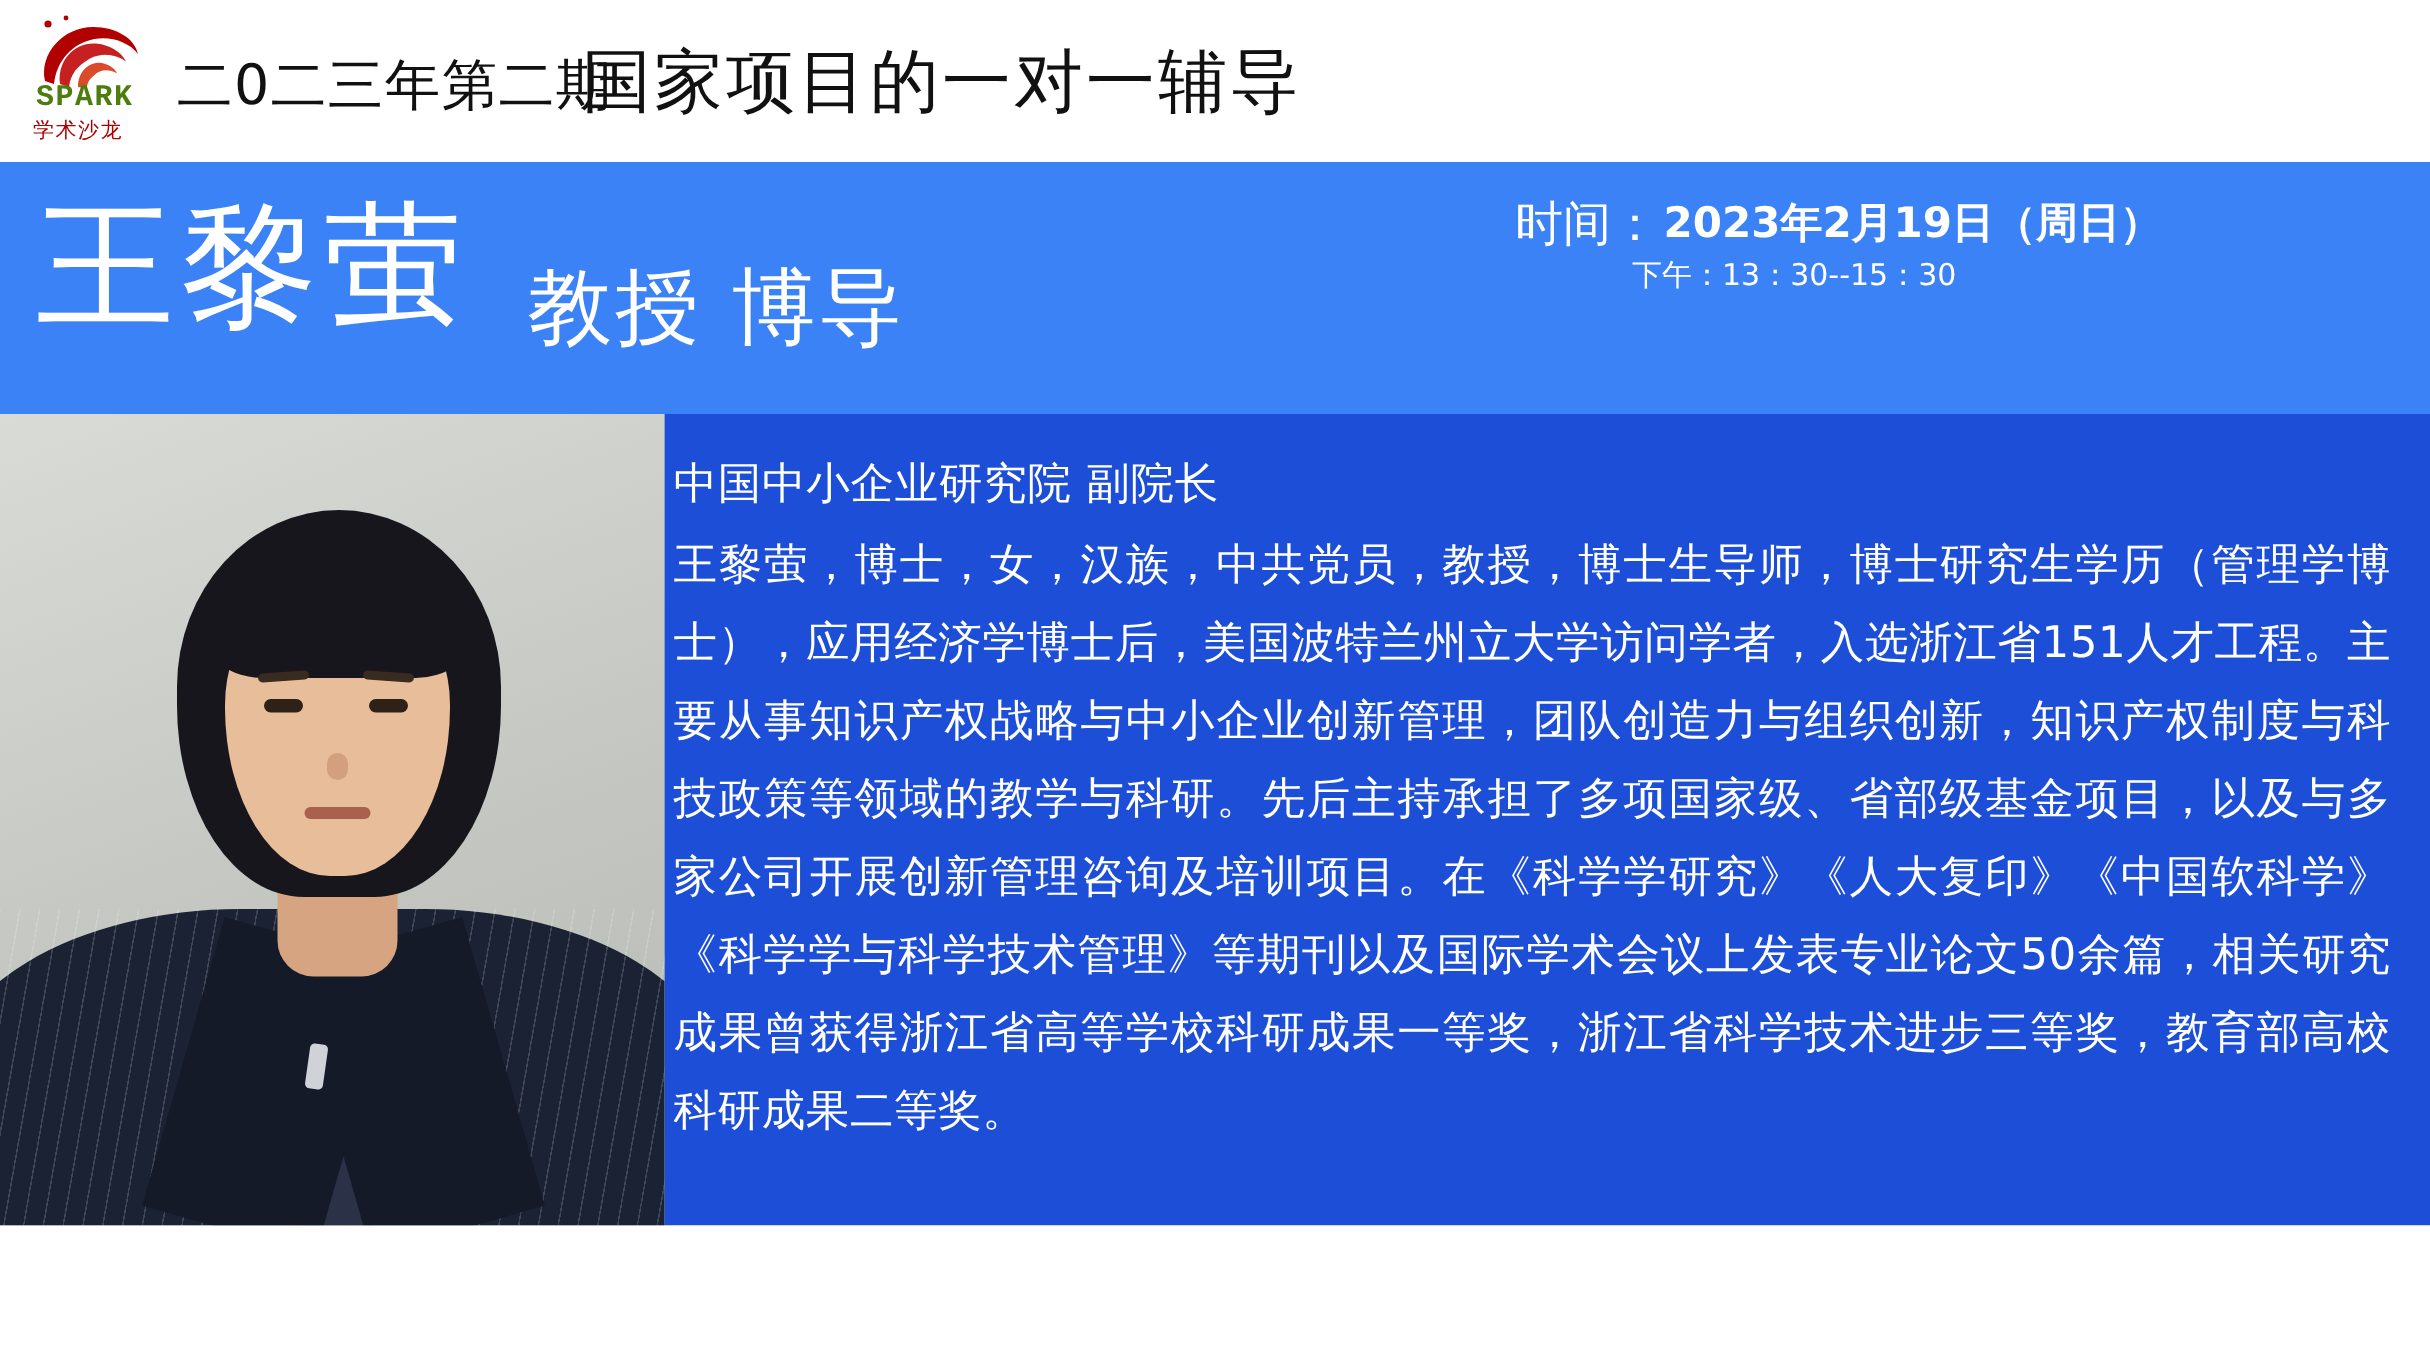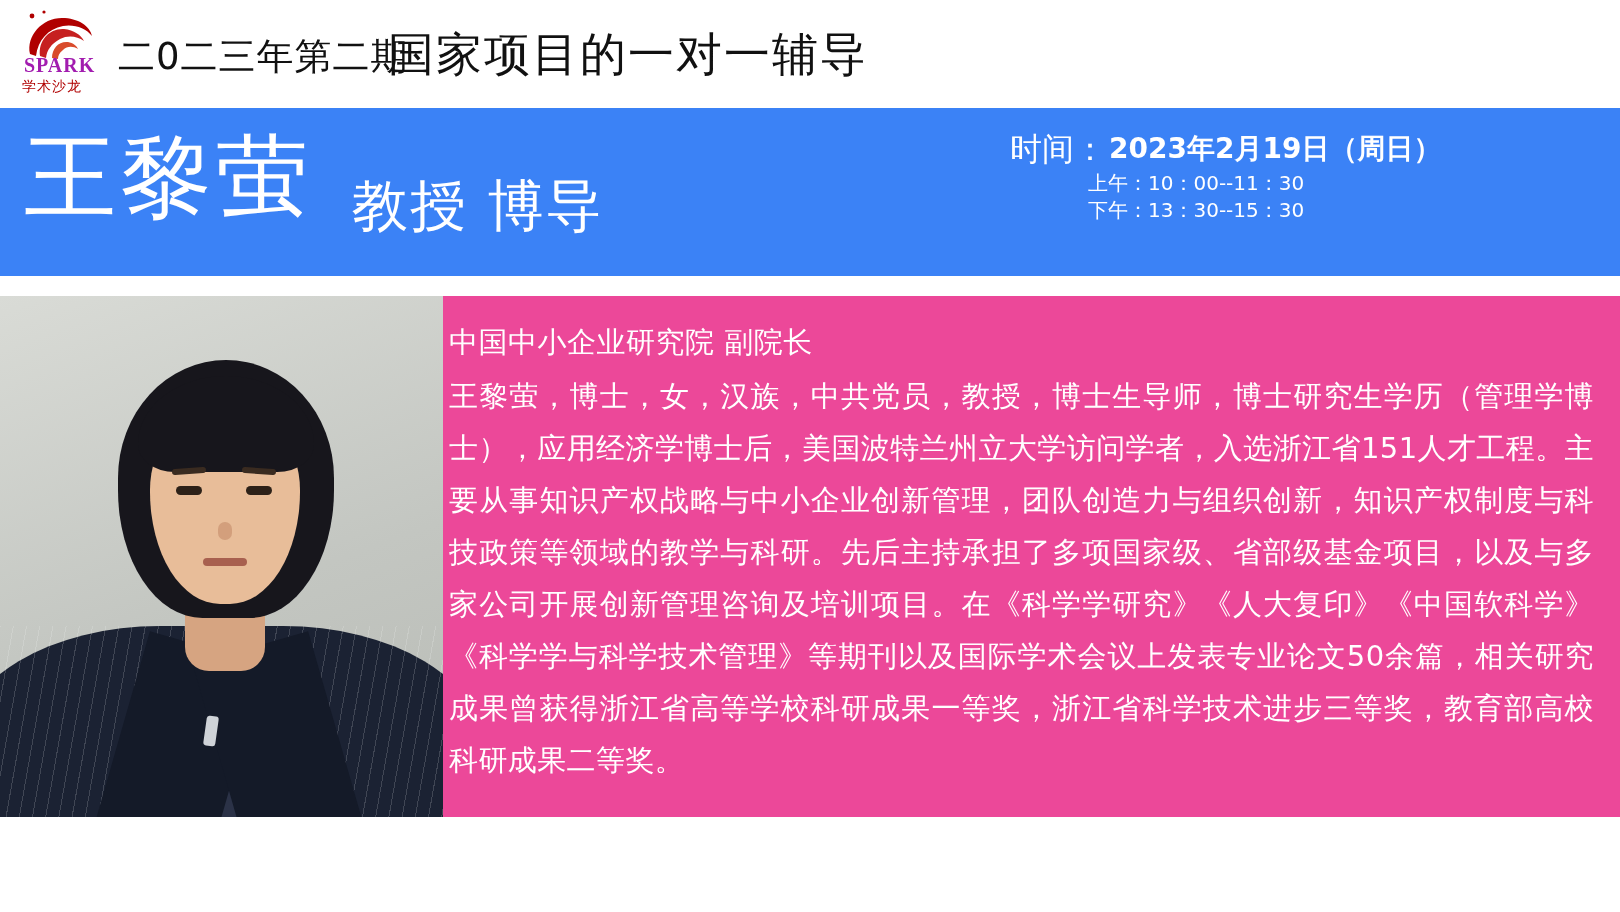--- a/index.html
+++ b/index.html
@@ -39,23 +39,23 @@
     top: 6px;
     width: 78px;
     height: 52px;
   }
   .logo-text-en {
     position: absolute;
     left: 12px;
     top: 50px;
     font-size: 20px;
     font-weight: bold;
-    color: #a21caf;
+    color: #4d7c0f;
     letter-spacing: 1px;
-    font-family: Liberation Serif, serif;
+    font-family: Liberation Mono, monospace;
   }
   .logo-text-cn {
     position: absolute;
     left: 10px;
     top: 74px;
     font-size: 14px;
     color: #b00000;
     letter-spacing: 1px;
   }
   .header-issue {
@@ -142,22 +142,21 @@
     margin-top: 6px;
   }
 
   
   .content {
     position: absolute;
     left: 0;
     top: 276px;
     width: 1620px;
     height: 541px;
-    background: #ec4899;
-    margin-top: 20px;
+    background: #1d4ed8;
   }
   .portrait {
     position: absolute;
     left: 0;
     top: 0;
     width: 443px;
     height: 541px;
     overflow: hidden;
     background: #c9cbc8;
   }
@@ -358,21 +357,20 @@
 
 <div class="banner">
   <div class="speaker-name">王黎萤</div>
   <div class="speaker-title">教授 博导</div>
 
   <div class="meta">
     <div class="meta-row">
       <span class="meta-label">时间：</span>
       <span class="meta-value">2023年2月19日（周日）</span>
     </div>
-    <div class="meta-sub">上午：10：00--11：30</div>
     <div class="meta-sub">下午：13：30--15：30</div>
   </div>
 </div>
 
 <div class="content">
 
   <div class="portrait">
     <div class="p-bg"></div>
     <div class="p-suit"></div>
     <div class="p-shirt"></div>

